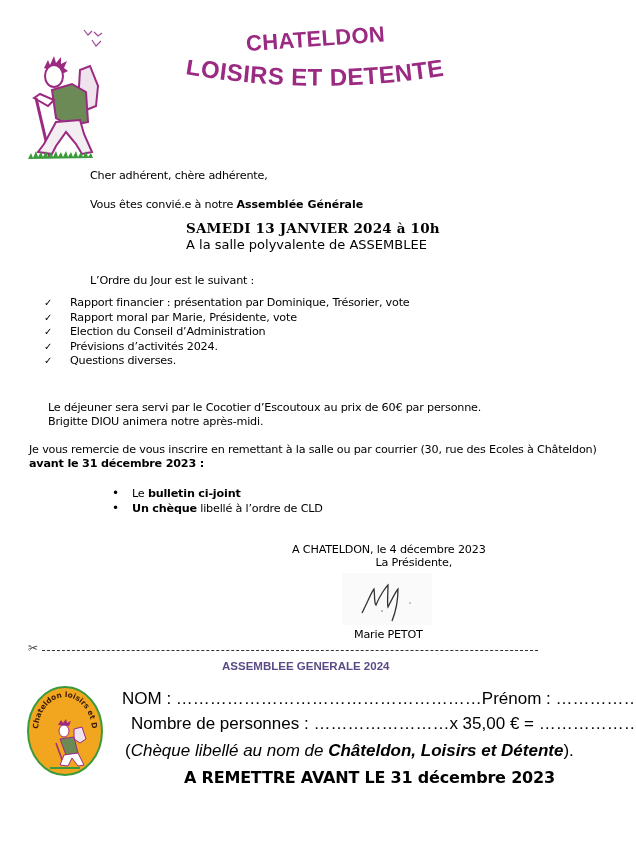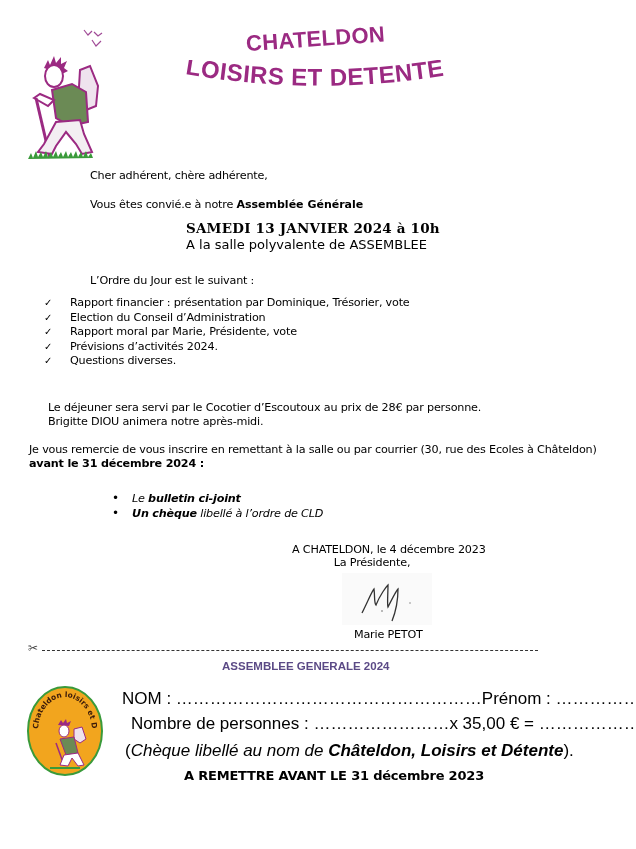--- a/index.html
+++ b/index.html
@@ -11,24 +11,24 @@
   .title1 { left:247px; top:31px; font-family:"Liberation Sans", sans-serif; font-weight:900; font-size:22px; color:#9b2a82; transform:rotate(-4deg); transform-origin:left bottom; letter-spacing:0.3px; }
   .title2 { left:185px; top:60px; font-family:"Liberation Sans", sans-serif; font-weight:900; font-size:24px; color:#9b2a82; letter-spacing:0.5px; }
 
   .logo { left:22px; top:28px; width:100px; height:132px; }
 
   .checklist { left:44px; top:296px; }
   .checklist .row { height:14.6px; line-height:13px; font-size:11.2px; letter-spacing:-0.2px; }
   .checklist .chk { display:inline-block; width:26px; font-size:10px; }
 
   .bullets { left:112px; top:487px; }
-  .bullets .row { height:14.5px; line-height:22px; font-size:11.2px; letter-spacing:-0.2px;font-style:italic; }
+  .bullets .row { height:14.5px; line-height:13px; font-size:11.2px; letter-spacing:-0.2px; }
   .bullets .dot { display:inline-block; width:20px; font-size:12px; }
 
-  .sig-block { left:292px; top:543px; width:160px; text-align:center; font-size:11.2px; letter-spacing:-0.2px; }
+  .sig-block { left:292px; top:543px; width:160px; text-align:right; font-size:11.2px; letter-spacing:-0.2px; }
   .sig-img { left:342px; top:573px; width:90px; height:52px; background:#fafafa; }
 
   .cutline { left:28px; top:644px; width:510px; height:12px; }
   .cut-dash { position:absolute; left:14px; top:6px; width:496px; border-top:1px dashed #333; }
   .ag-title { left:222px; top:660px; font-family:Liberation Sans, sans-serif; font-weight:bold; font-size:11.5px; color:#5b4a86; }
 
   .badge { left:26px; top:685px; width:78px; height:92px; }
 
   .form { font-family:"Liberation Sans", sans-serif; font-size:17px; }
 </style>
@@ -71,31 +71,31 @@
 <div class="abs t11" style="left:90px;top:169px;">Cher adhérent, chère adhérente,</div>
 <div class="abs" style="left:90px;top:193px;">
   <span class="t11">Vous êtes convié.e à notre </span><span style="font-weight:bold;font-size:11px;">Assemblée Générale</span>
 </div>
 <div class="abs" style="left:186px;top:220px;font-family:'DejaVu Serif',serif;font-weight:bold;font-size:13.5px;letter-spacing:0.2px;">SAMEDI 13 JANVIER 2024 à 10h</div>
 <div class="abs" style="left:186px;top:237px;font-size:13px;">A la salle polyvalente de ASSEMBLEE</div>
 
 <div class="abs t11" style="left:90px;top:274px;">L’Ordre du Jour est le suivant :</div>
 <div class="abs checklist">
   <div class="row"><span class="chk">✓</span><span>Rapport financier : présentation par Dominique, Trésorier, vote</span></div>
+  <div class="row"><span class="chk">✓</span><span>Rapport moral par Marie, Présidente, vote</span></div>
   <div class="row"><span class="chk">✓</span><span>Election du Conseil d’Administration</span></div>
-  <div class="row"><span class="chk">✓</span><span>Rapport moral par Marie, Présidente, vote</span></div>
   <div class="row"><span class="chk">✓</span><span>Prévisions d’activités 2024.</span></div>
   <div class="row"><span class="chk">✓</span><span>Questions diverses.</span></div>
 </div>
 
-<div class="abs t11" style="left:48px;top:401px;">Le déjeuner sera servi par le Cocotier d’Escoutoux au prix de 28€ par personne.</div>
+<div class="abs t11" style="left:48px;top:401px;">Le déjeuner sera servi par le Cocotier d’Escoutoux au prix de 60€ par personne.</div>
 <div class="abs t11" style="left:48px;top:415px;">Brigitte DIOU animera notre après-midi.</div>
 
 <div class="abs t11" style="left:29px;top:443px;">Je vous remercie de vous inscrire en remettant à la salle ou par courrier (30, rue des Ecoles à Châteldon)</div>
-<div class="abs t11" style="left:29px;top:457px;font-weight:bold;">avant le 31 décembre 2024 :</div>
+<div class="abs t11" style="left:29px;top:457px;font-weight:bold;">avant le 31 décembre 2023 :</div>
 
 <div class="abs bullets">
   <div class="row"><span class="dot">•</span><span>Le </span><b>bulletin ci-joint</b></div>
   <div class="row"><span class="dot">•</span><b>Un chèque</b><span> libellé à l’ordre de CLD</span></div>
 </div>
 
 <div class="abs sig-block">
   <div>A CHATELDON, le 4 décembre 2023</div>
   <div>La Présidente,</div>
 </div>
@@ -135,13 +135,13 @@
 
 <div class="abs form" style="left:122px;top:689px;">
   <span>NOM : ………………………………………………</span><span>Prénom : ………………………</span>
 </div>
 <div class="abs form" style="left:131px;top:714px;">
   <span>Nombre de personnes : ……………………</span><span>x 35,00 € = …………………. €</span>
 </div>
 <div class="abs form" style="left:125px;top:741px;">
   <span>(</span><i>Chèque libellé au nom de </i><b><i>Châteldon, Loisirs et Détente</i></b><span>).</span>
 </div>
-<div class="abs" style="left:184px;top:768px;font-weight:bold;font-size:13px;letter-spacing:-0.2px;">A REMETTRE AVANT LE 31 décembre 2023</div>
+<div class="abs" style="left:184px;top:768px;font-weight:bold;font-size:16px;letter-spacing:-0.2px;">A REMETTRE AVANT LE 31 décembre 2023</div>
 
 </body></html>

